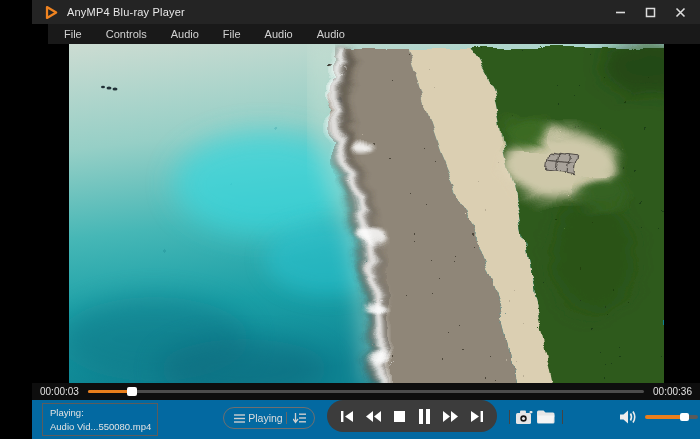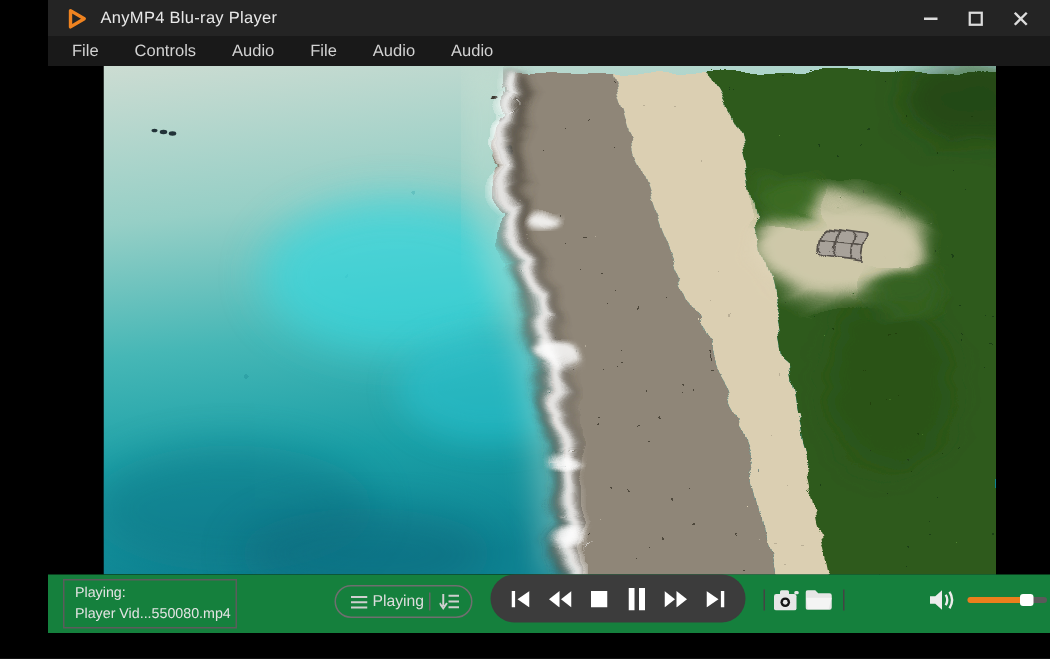--- a/index.html
+++ b/index.html
@@ -8,36 +8,36 @@
   .window { width:700px; height:439px; background:#000; position:relative; overflow:hidden;padding-left:32px; }
 
   
   .titlebar { height:24px; background:#242424; display:flex; align-items:center; padding:0 12px; }
   .logo { width:15px; height:15px; margin-right:8px; flex:none; }
   .app-title { font-size:11px; color:#e8e8e8; letter-spacing:.2px; }
   .win-controls { margin-left:auto; display:flex; gap:14px; align-items:center; }
   .win-btn { width:16px; height:16px; display:flex; align-items:center; justify-content:center; cursor:pointer; background:none; border:none; padding:0; }
 
   
-  .menubar { height:20px; background:#191919; display:flex; align-items:center; padding-left:4px; }
+  .menubar { height:20px; background:#191919; display:flex; align-items:center; padding-left:4px;margin-left:16px; }
   .menu-item { font-size:11px; color:#d2d2d2; padding:0 12px; height:20px; line-height:20px; cursor:default; }
 
   
   .stage { height:339px; background:#000; display:flex; justify-content:center; align-items:center; }
   .stage svg { display:block; }
 
   
   .progress-row { height:17px; background:#0e0e0e; display:flex; align-items:center; padding:0 8px; gap:9px; }
   .time { font-size:10px; color:#e2e2e2; flex:none; }
   .seek { flex:1; height:3px; background:#4c4c4c; border-radius:2px; position:relative; cursor:pointer; }
   .seek-fill { height:3px; background:var(--accent); border-radius:2px; position:relative; }
   .seek-handle { position:absolute; right:-5px; top:-3px; width:10px; height:9px; background:#fff; border-radius:2px; }
 
   
-  .control-bar { height:39px; background:#15803d; position:relative; }
+  .control-bar { height:39px; background:#0369a1; position:relative; }
   .now-playing { position:absolute; left:10px; top:3px; width:116px; height:33px; border:1px solid #5c5c5c; padding:2px 7px; font-size:9.5px; line-height:14px; color:#e3e3e3; white-space:nowrap; overflow:hidden; }
   .playlist-pill { position:absolute; left:191px; top:7px; width:92px; height:22px; border:1px solid #6f6f6f; border-radius:11px; display:flex; align-items:center; color:#ddd; cursor:pointer; background:none; }
   .playlist-label { flex:1; text-align:center; font-size:10.5px; color:#ddd; }
   .pill-divider { width:1px; height:12px; background:#666; }
   .transport { position:absolute; left:295px; top:0px; width:170px; height:32px; background:#3c3c3c; border-radius:16px; display:flex; align-items:center; justify-content:space-between; padding:0 14px; }
   .t-btn { background:none; border:none; padding:0; display:flex; align-items:center; cursor:pointer; }
   .vdiv { position:absolute; width:1px; height:14px; background:#444; top:10px; }
   .icon-btn { position:absolute; background:none; border:none; padding:0; cursor:pointer; display:flex; align-items:center; }
   .volume-slider { position:absolute; left:613px; top:15px; width:53px; height:4px; background:#5a5a5a; border-radius:2px; cursor:pointer; }
   .vol-fill { height:4px; background:var(--accent); border-radius:2px; position:relative; }
@@ -216,26 +216,35 @@
           <path d="M268,0 C256,45 262,95 282,140 C296,180 300,215 304,250 C307,285 309,315 312,339" stroke="#ffffff" stroke-width="3.5" fill="none" filter="url(#b2)" opacity="0.95"></path>
           <ellipse cx="293" cy="100" rx="11" ry="6" fill="#fff" filter="url(#b2)" opacity="0.85"></ellipse>
           <ellipse cx="299" cy="190" rx="14" ry="8" fill="#fff" filter="url(#b2)" opacity="0.85"></ellipse>
           <ellipse cx="303" cy="262" rx="12" ry="7" fill="#fff" filter="url(#b2)" opacity="0.85"></ellipse>
           <ellipse cx="308" cy="308" rx="10" ry="6" fill="#fff" filter="url(#b2)" opacity="0.85"></ellipse>
         </g>
       </g>
     </svg>
   </div>
 
+  <div class="progress-row">
+    <span class="time">00:00:03</span>
+    <div class="seek">
+      <div class="seek-fill" style="width: 8%;">
+        <div class="seek-handle"></div>
+      </div>
+    </div>
+    <span class="time">00:00:36</span>
+  </div>
 
   <div class="control-bar">
 
     <div class="now-playing">
       <div>Playing:</div>
-      <div>Player Vid...550080.mp4</div>
+      <div>Audio Vid...550080.mp4</div>
     </div>
 
     <button class="playlist-pill">
       <svg width="11" height="9" viewBox="0 0 11 9" style="margin-left:10px">
         <g stroke="#cfcfcf" stroke-width="1.4">
             <line x1="0" y1="1" x2="11" y2="1"></line>
             <line x1="0" y1="4.5" x2="11" y2="4.5"></line>
             <line x1="0" y1="8" x2="11" y2="8"></line>
           </g>
       </svg>

